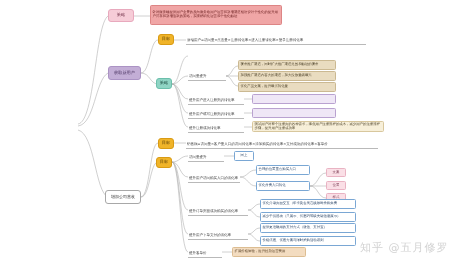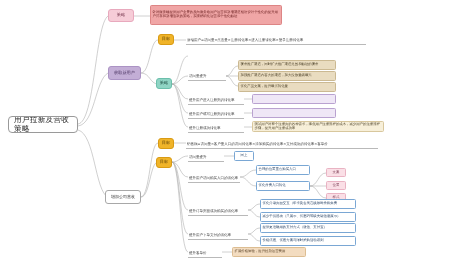--- a/index.html
+++ b/index.html
@@ -127,23 +127,20 @@
       <path d="M248,210 C254,210 254,204 260,204"></path>
       <path d="M248,210 C254,210 254,217 260,217"></path>
 
       <path d="M248,234 C254,234 254,228 260,228"></path>
       <path d="M248,234 C254,234 254,241 260,241"></path>
 
       <path d="M222,252 L232,252"></path>
     </g>
   </svg>
 
-  <div class="node root" style="left:8px;top:116px;width:70px;height:17px;">
-    <span>用户拉新及营收策略</span>
-  </div>
 
   <div class="node badge badge-pink" style="left:108px;top:9px;width:26px;height:13px;">
     <span>策略</span>
   </div>
 
   <div class="node box box-redpink" style="left:150px;top:5px;width:132px;height:20px;">
     <span>针对服务端提供用户全景的反向服务给用户运营和新增渠道模块设计个性化的提升用户留存和新增活跃的策略，实现精细化运营和个性化触达</span>
   </div>
 
   <div class="node badge badge-purple" style="left:108px;top:66px;width:33px;height:14px;">
@@ -264,14 +261,17 @@
     <span>提升客单价</span>
   </div>
   <div class="node box box-orange" style="left:232px;top:247px;width:74px;height:10px;">
     <span>扩展价格体验，提升拉新运营费用</span>
   </div>
 
   <div class="node box box-pinkleaf" style="left:316px;top:198px;width:22px;height:9px;opacity:0;">
     <span>策略</span>
   </div>
 
+  <div class="wm" style="left:360px;top:240px;">
+    <span>知乎 @五月修罗</span>
+  </div>
 
 </div>
 
 </body></html>

